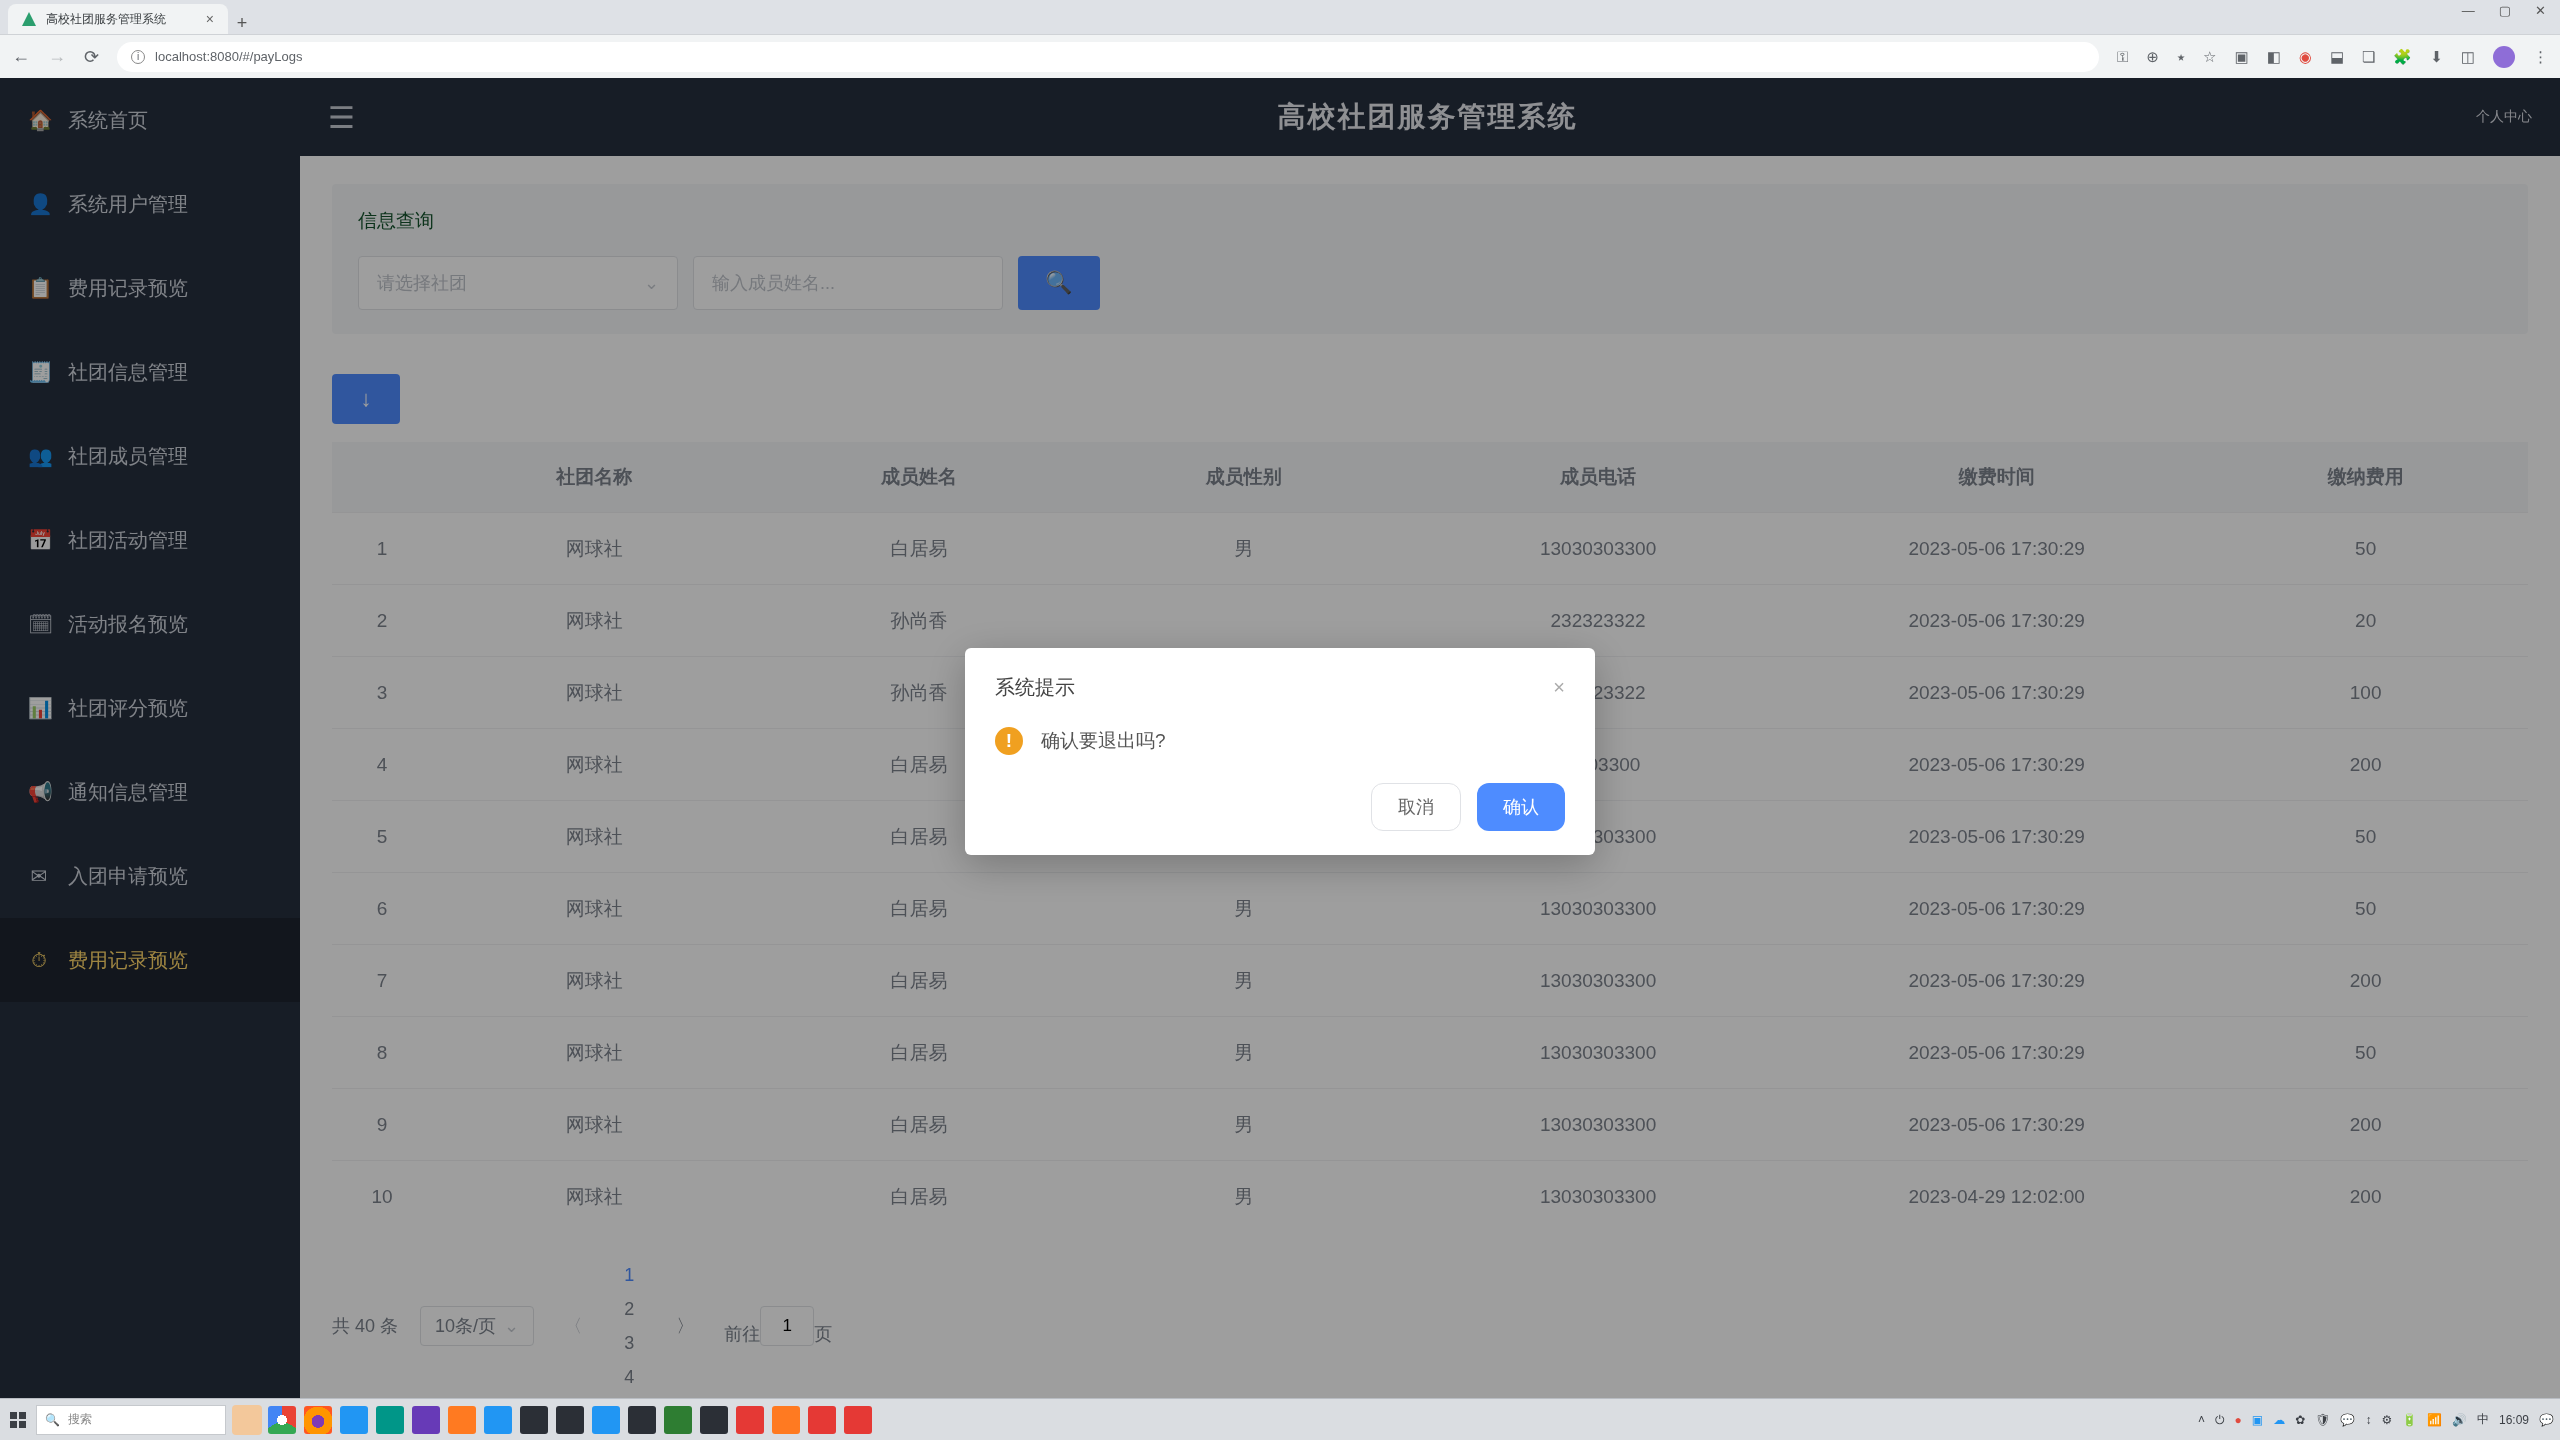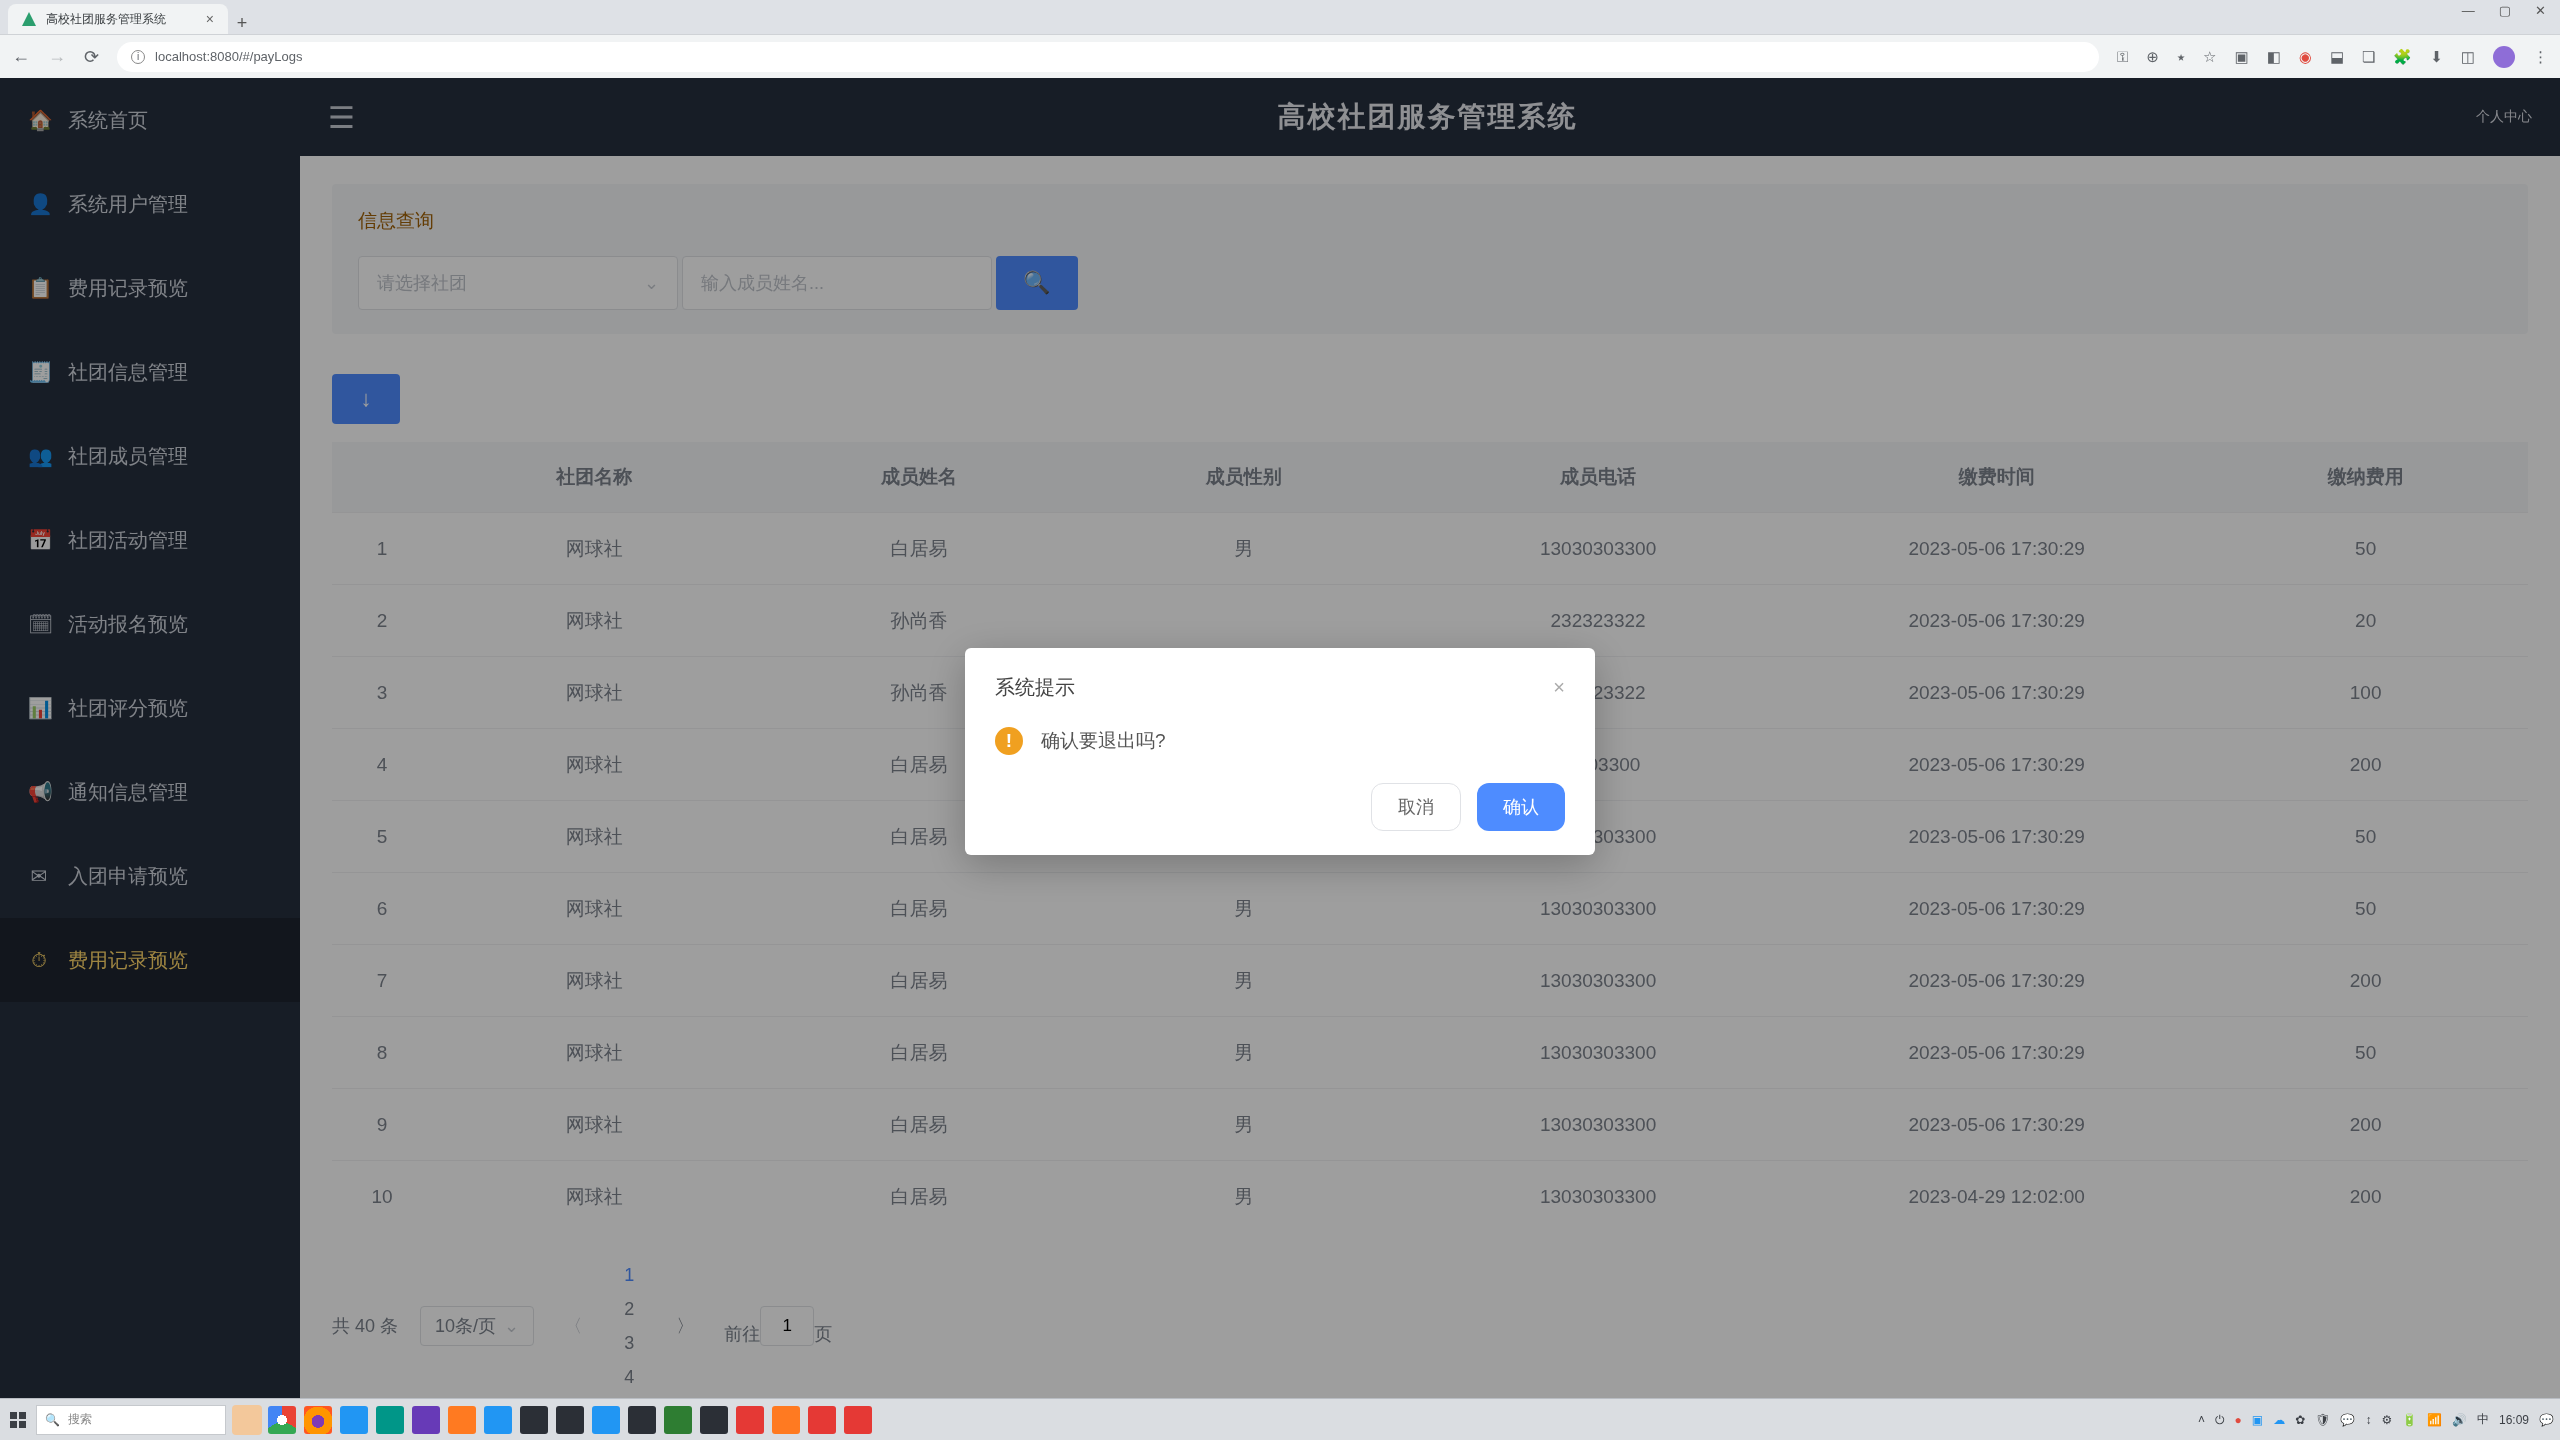--- a/index.html
+++ b/index.html
@@ -30,22 +30,22 @@
 
 
 .main { flex: 1; display: flex; flex-direction: column; background: #ffffff; }
 .topbar { height: 78px; background: #262f3e; color: #e7e9ee; display: flex; align-items: center; padding: 0 28px; }
 .hamburger { font-size: 30px; color: #c7cbd3; margin-right: 24px; }
 .app-title { flex: 1; text-align: center; font-size: 28px; font-weight: 600; letter-spacing: 2px; }
 .personal { font-size: 14px; color: #d8dbe2; }
 
 .content { flex: 1; padding: 28px 32px; overflow: auto; background: #ffffff; }
 .panel { background: #f6f7f9; border-radius: 4px; padding: 24px 26px; }
-.panel-title { font-size: 19px; color: #a16207; margin-bottom: 22px; }
-.filter-row { display: flex; gap: 4px; align-items: center; }
+.panel-title { font-size: 19px; color: #14532d; margin-bottom: 22px; }
+.filter-row { display: flex; gap: 15px; align-items: center; }
 .select, .text-input {
   height: 54px; background: #fff; border: 1px solid #e0e2e6; border-radius: 4px;
   font-size: 18px; color: #bfc3ca; display: flex; align-items: center; padding: 0 18px;
 }
 .select { width: 320px; justify-content: space-between; }
 .text-input { width: 310px; }
 .search-btn { width: 82px; height: 54px; background: #4e8cff; border-radius: 4px; display: flex; align-items: center; justify-content: center; color: #fff; font-size: 22px; }
 
 .export-btn { margin-top: 40px; width: 68px; height: 50px; background: #4e8cff; border-radius: 4px; display: flex; align-items: center; justify-content: center; color: #fff; font-size: 22px; }
 

